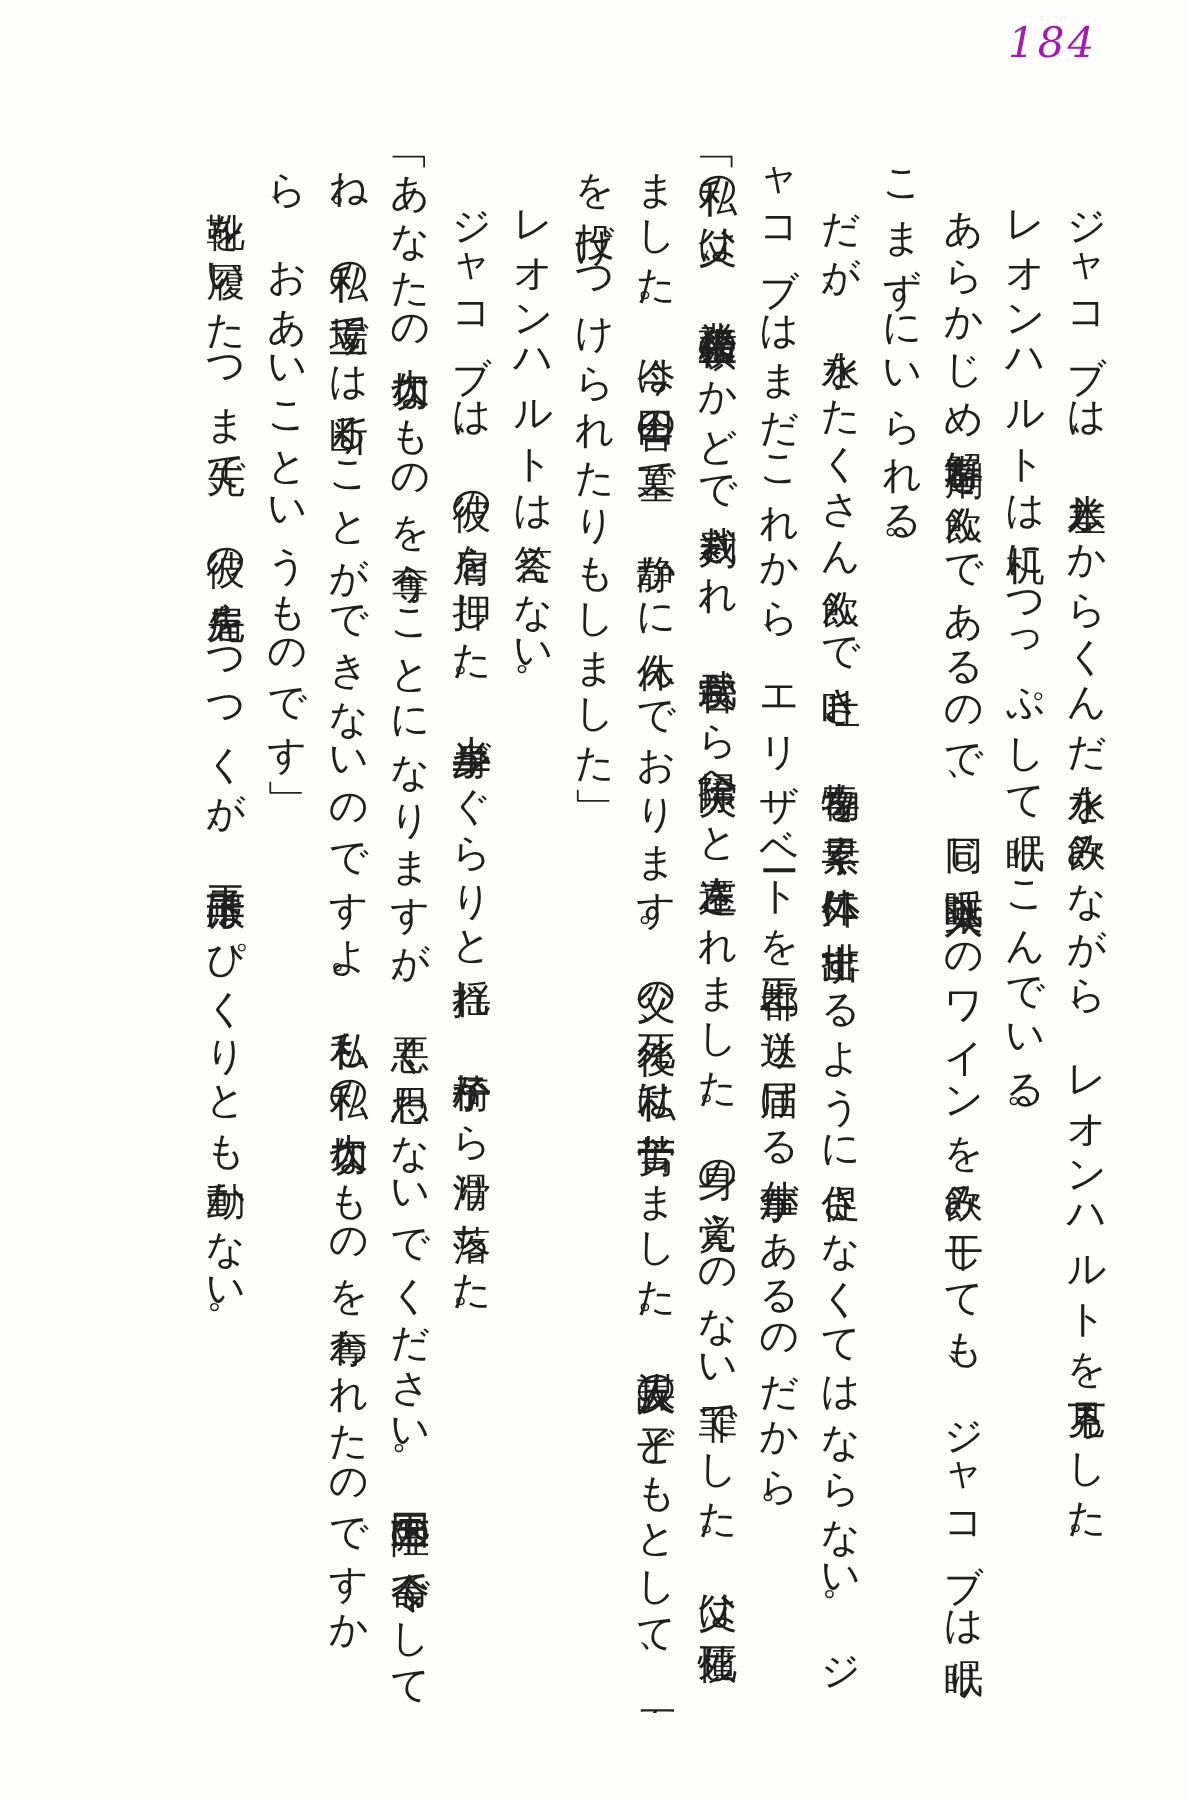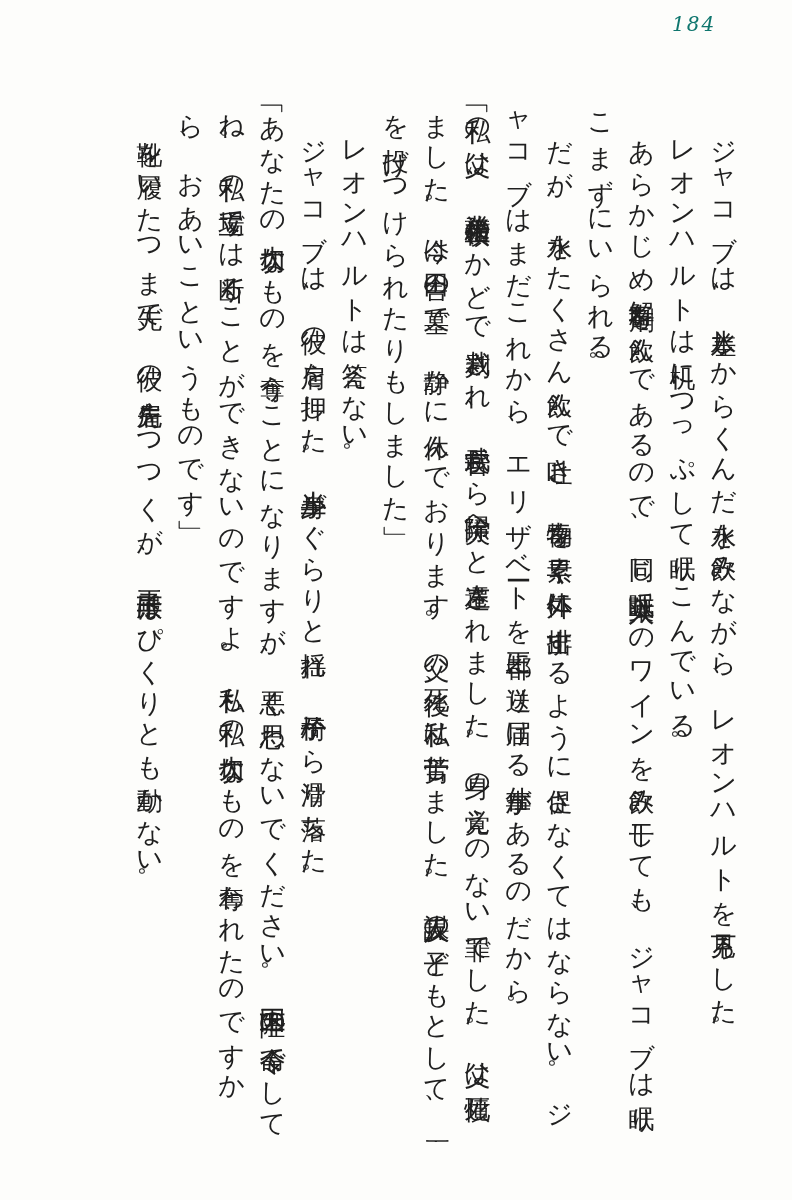--- a/index.html
+++ b/index.html
@@ -11,24 +11,24 @@
     height: 1200px;
     background: #fdfdfb;
     position: relative;
     overflow: hidden;
     font-family: "DejaVu Serif", "Liberation Serif", serif;
   }
   .page-number {
     position: absolute;
     top: 12px;
     left: 672px;
-    font-size: 20px;
+    font-size: 28px;
     font-style: italic;
     letter-spacing: 2px;
-    color: #0f766e;
+    color: #a21caf;
     font-family: "DejaVu Serif", "Liberation Serif", serif;
   }
   .text-block {
     position: absolute;
     top: 96px;
     right: 48px;
     width: 700px;
     height: 1046px;
     writing-mode: vertical-rl;
     text-orientation: mixed;

